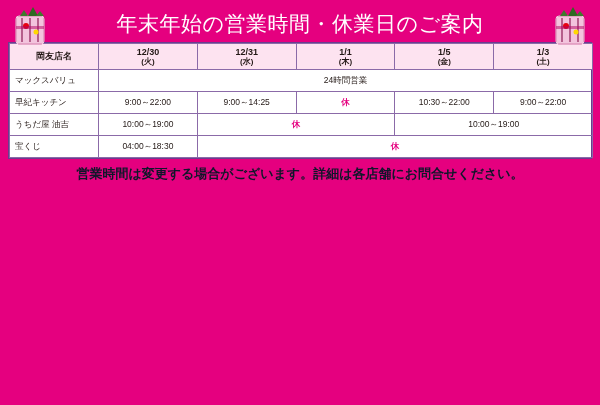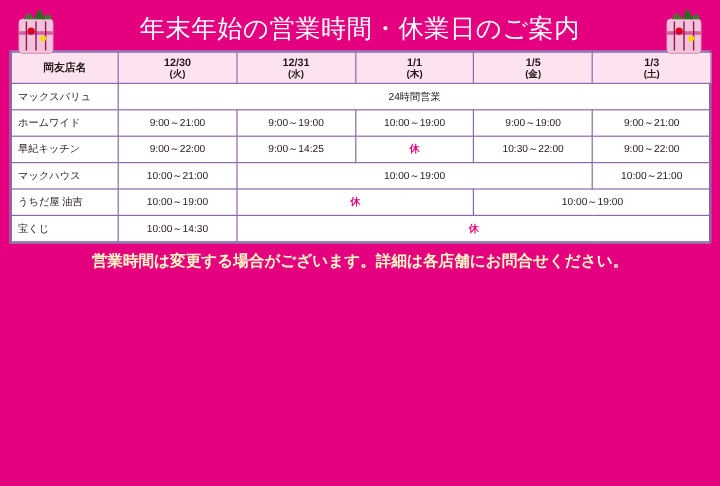--- a/index.html
+++ b/index.html
@@ -97,21 +97,21 @@
   tr.tall td { height: 30px; }
 
   
   #footer {
     height: 30px;
     display: flex;
     align-items: center;
     justify-content: center;
   }
   #footer-note {
-    color: #fef9c3;
+    color: #0f172a;
     font-size: 13px;
     font-weight: bold;
     white-space: nowrap;
   }
 </style>
 </head>
 <body>
 
 <div id="page">
 
@@ -169,50 +169,36 @@
               <span class="date-sub">(土)</span>
             </th>
           </tr>
       </thead>
       <tbody id="table-body">
           <tr>
             <td class="shop">マックスバリュ</td>
             <td colspan="5">24時間営業</td>
           </tr>
           <tr>
-            <td class="shop">ホームワイド</td>
-            <td>9:00～21:00</td>
-            <td>9:00～19:00</td>
-            <td>10:00～19:00</td>
-            <td>9:00～19:00</td>
-            <td>9:00～21:00</td>
-          </tr>
-          <tr>
             <td class="shop">早紀キッチン</td>
             <td>9:00～22:00</td>
             <td>9:00～14:25</td>
             <td class="holiday">休</td>
             <td>10:30～22:00</td>
             <td>9:00～22:00</td>
           </tr>
           <tr>
-            <td class="shop">マックハウス</td>
-            <td>10:00～21:00</td>
-            <td colspan="3">10:00～19:00</td>
-            <td>10:00～21:00</td>
-          </tr>
-          <tr>
             <td class="shop">うちだ屋 油吉</td>
             <td>10:00～19:00</td>
             <td colspan="2" class="holiday">休</td>
             <td colspan="2">10:00～19:00</td>
           </tr>
           <tr>
             <td class="shop">宝くじ</td>
-            <td>10:00～14:30</td>
+            <td>04:00～18:30</td>
             <td colspan="4" class="holiday">休</td>
           </tr>
         </tbody>
     </table>
   </div>
 
   <div id="footer">
     <div id="footer-note">営業時間は変更する場合がございます。詳細は各店舗にお問合せください。</div>
   </div>
 

